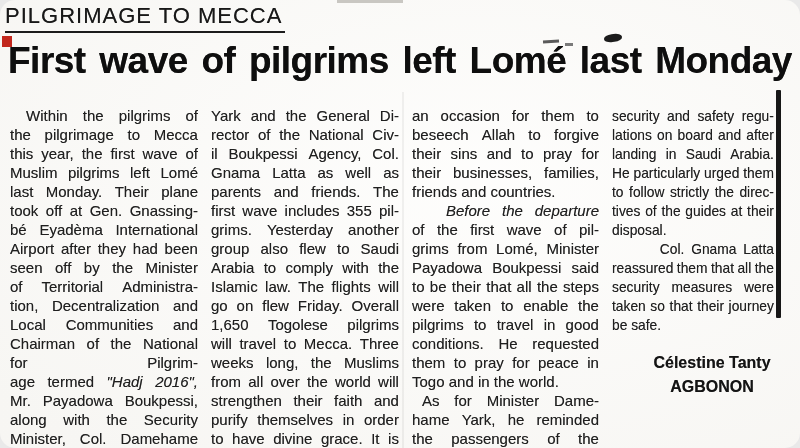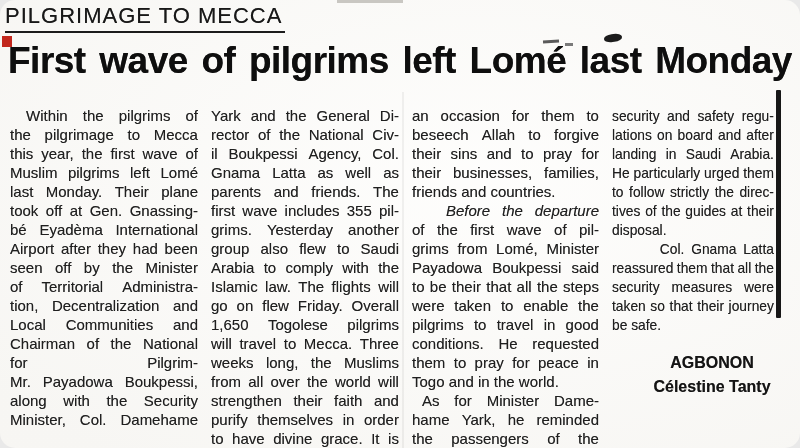--- a/index.html
+++ b/index.html
@@ -81,20 +81,21 @@
         <div class="tline just"><span>last</span><span>Monday.</span><span>Their</span><span>plane</span></div>
         <div class="tline just"><span>took</span><span>off</span><span>at</span><span>Gen.</span><span>Gnassing-</span></div>
         <div class="tline just"><span>bé</span><span>Eyadèma</span><span>International</span></div>
         <div class="tline just"><span>Airport</span><span>after</span><span>they</span><span>had</span><span>been</span></div>
         <div class="tline just"><span>seen</span><span>off</span><span>by</span><span>the</span><span>Minister</span></div>
         <div class="tline just"><span>of</span><span>Territorial</span><span>Administra-</span></div>
         <div class="tline just"><span>tion,</span><span>Decentralization</span><span>and</span></div>
         <div class="tline just"><span>Local</span><span>Communities</span><span>and</span></div>
         <div class="tline just"><span>Chairman</span><span>of</span><span>the</span><span>National</span></div>
         <div class="tline just"><span>for</span><span>Pilgrim-</span></div>
+        <div class="tline just"><span>age</span><span>termed</span><i>"Hadj</i><i>2016",</i></div>
         <div class="tline just"><span>Mr.</span><span>Payadowa</span><span>Boukpessi,</span></div>
         <div class="tline just"><span>along</span><span>with</span><span>the</span><span>Security</span></div>
         <div class="tline just"><span>Minister,</span><span>Col.</span><span>Damehame</span></div>
       </div>
       <div class="col">
         <div class="tline just"><span>Yark</span><span>and</span><span>the</span><span>General</span><span>Di-</span></div>
         <div class="tline just"><span>rector</span><span>of</span><span>the</span><span>National</span><span>Civ-</span></div>
         <div class="tline just"><span>il</span><span>Boukpessi</span><span>Agency,</span><span>Col.</span></div>
         <div class="tline just"><span>Gnama</span><span>Latta</span><span>as</span><span>well</span><span>as</span></div>
         <div class="tline just"><span>parents</span><span>and</span><span>friends.</span><span>The</span></div>
@@ -142,20 +143,20 @@
         <div class="tline left"><span>disposal.</span></div>
         <div class="tline just" style="padding-left: 52px;"><span>Col.</span><span>Gnama</span><span>Latta</span></div>
         <div class="tline just"><span>reassured</span><span>them</span><span>that</span><span>all</span><span>the</span></div>
         <div class="tline just"><span>security</span><span>measures</span><span>were</span></div>
         <div class="tline just"><span>taken</span><span>so</span><span>that</span><span>their</span><span>journey</span></div>
         <div class="tline left"><span>be</span><span>safe.</span></div>
       </div>
     </div>
 
   <div class="byline">
+    <div>Célestine Tanty</div>
     <div>AGBONON</div>
-    <div>Célestine Tanty</div>
   </div>
 
   <div class="fold-line"></div>
   <div class="scan-bar" style="background: rgb(23, 23, 23);"></div>
 
 </div>
 
 </body></html>

